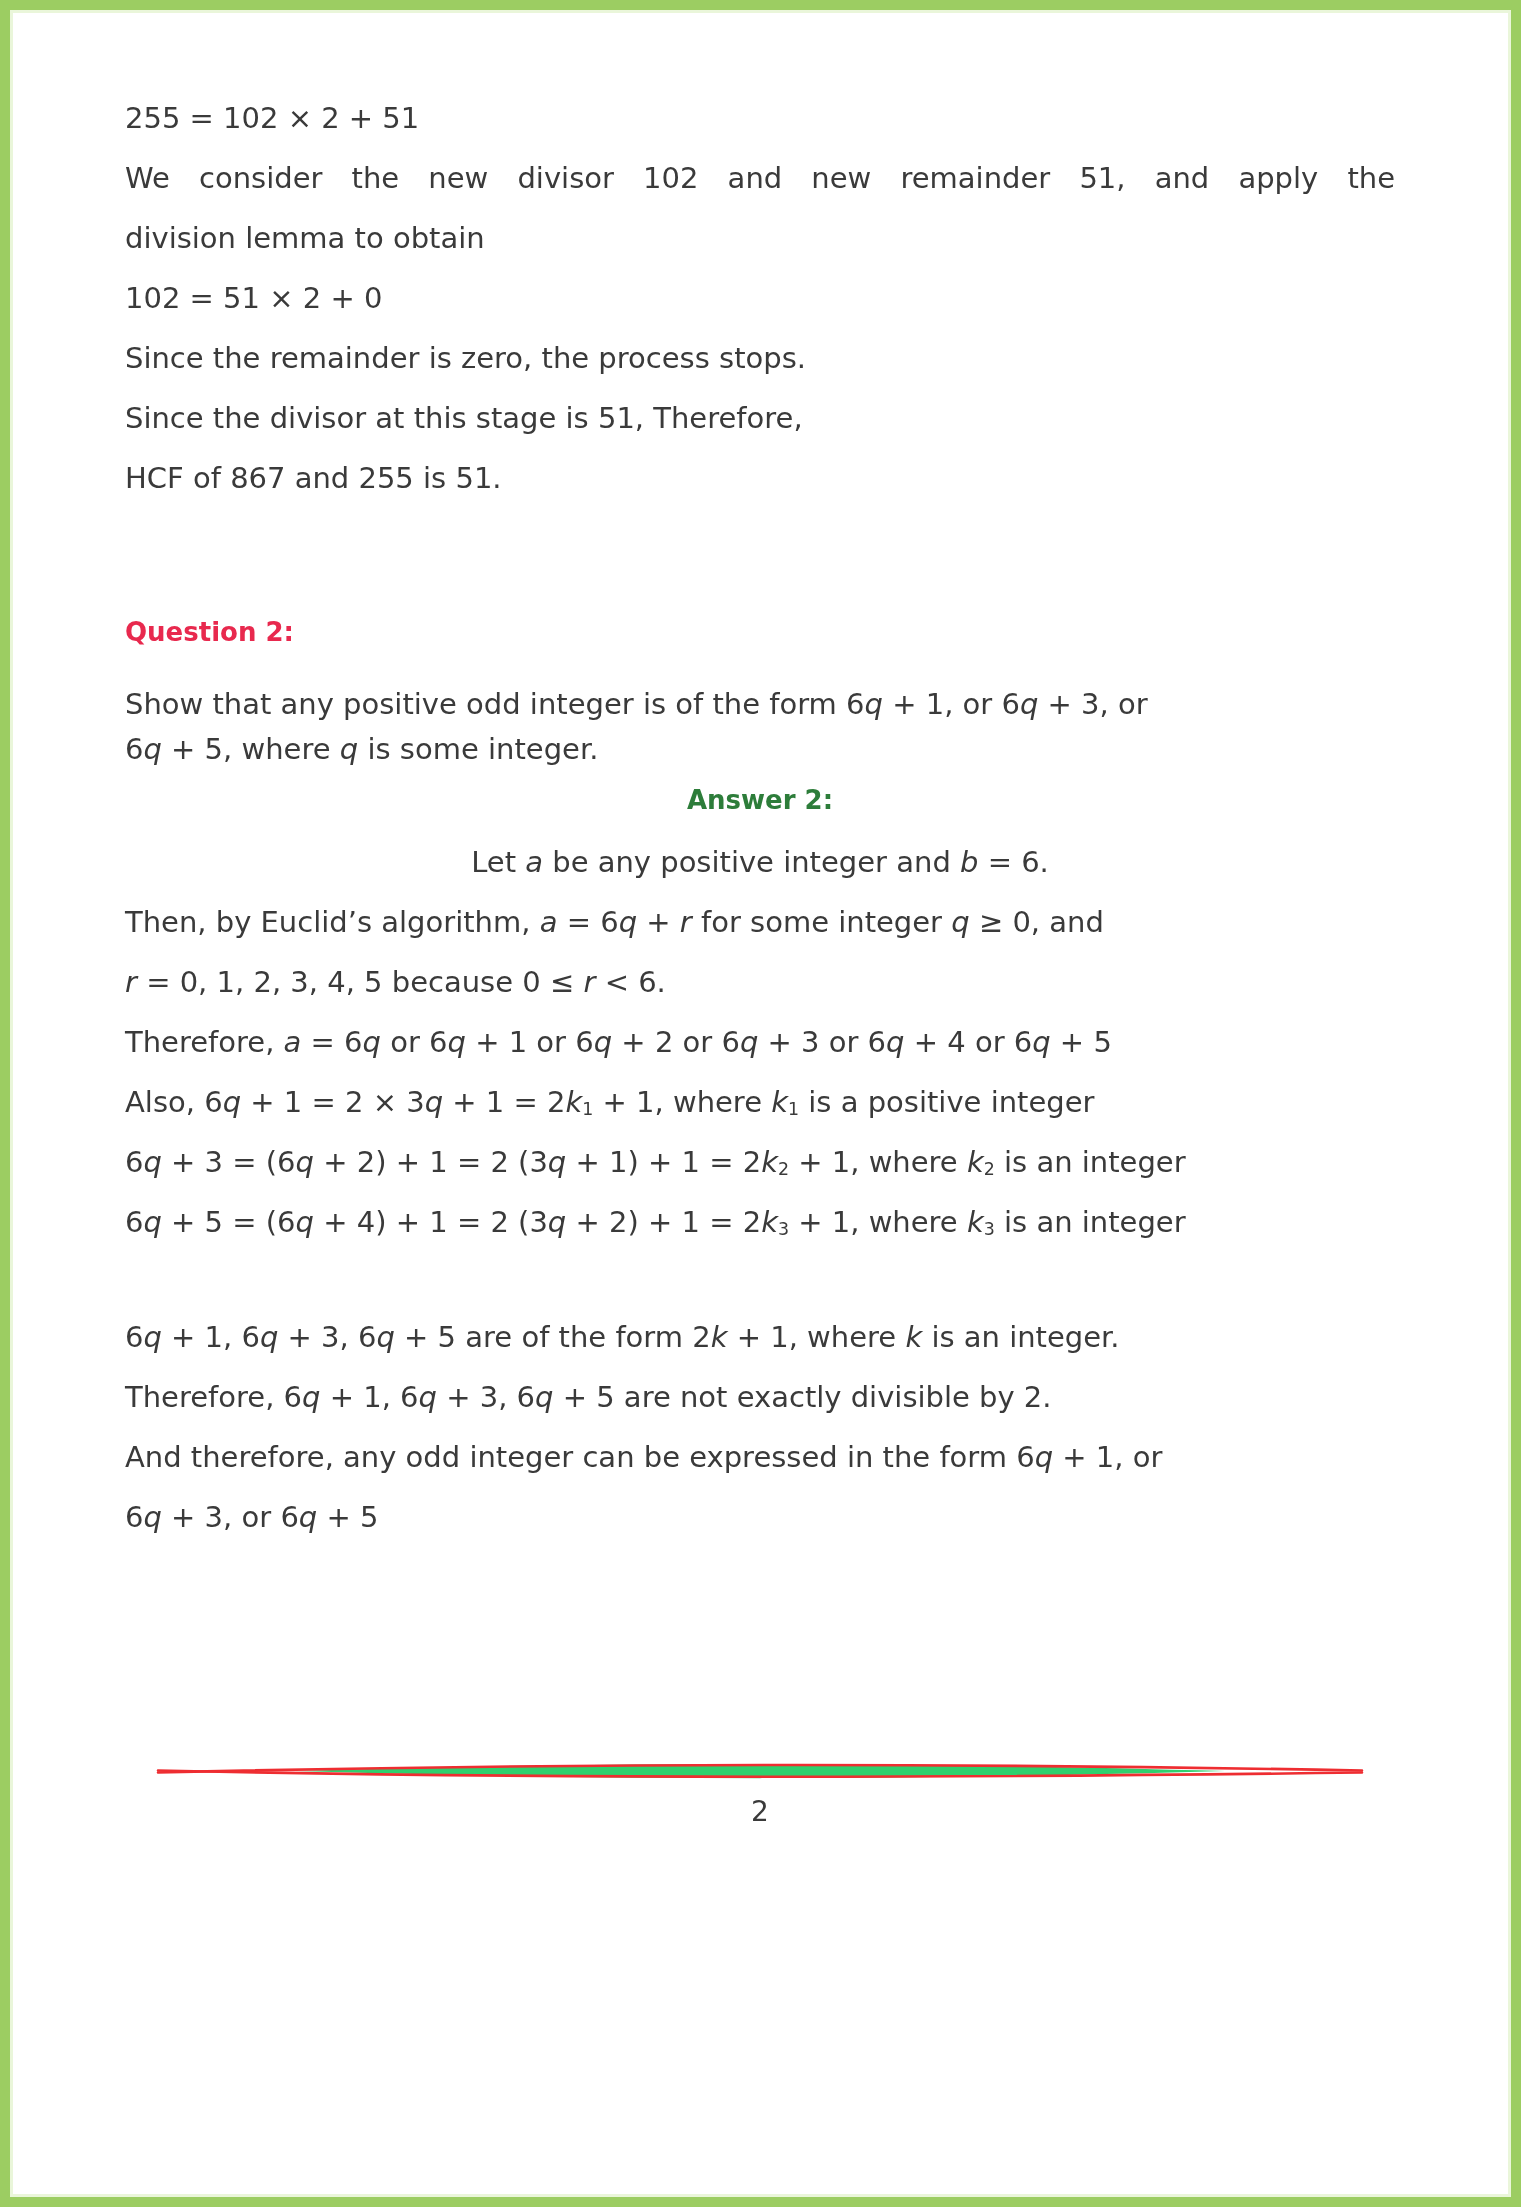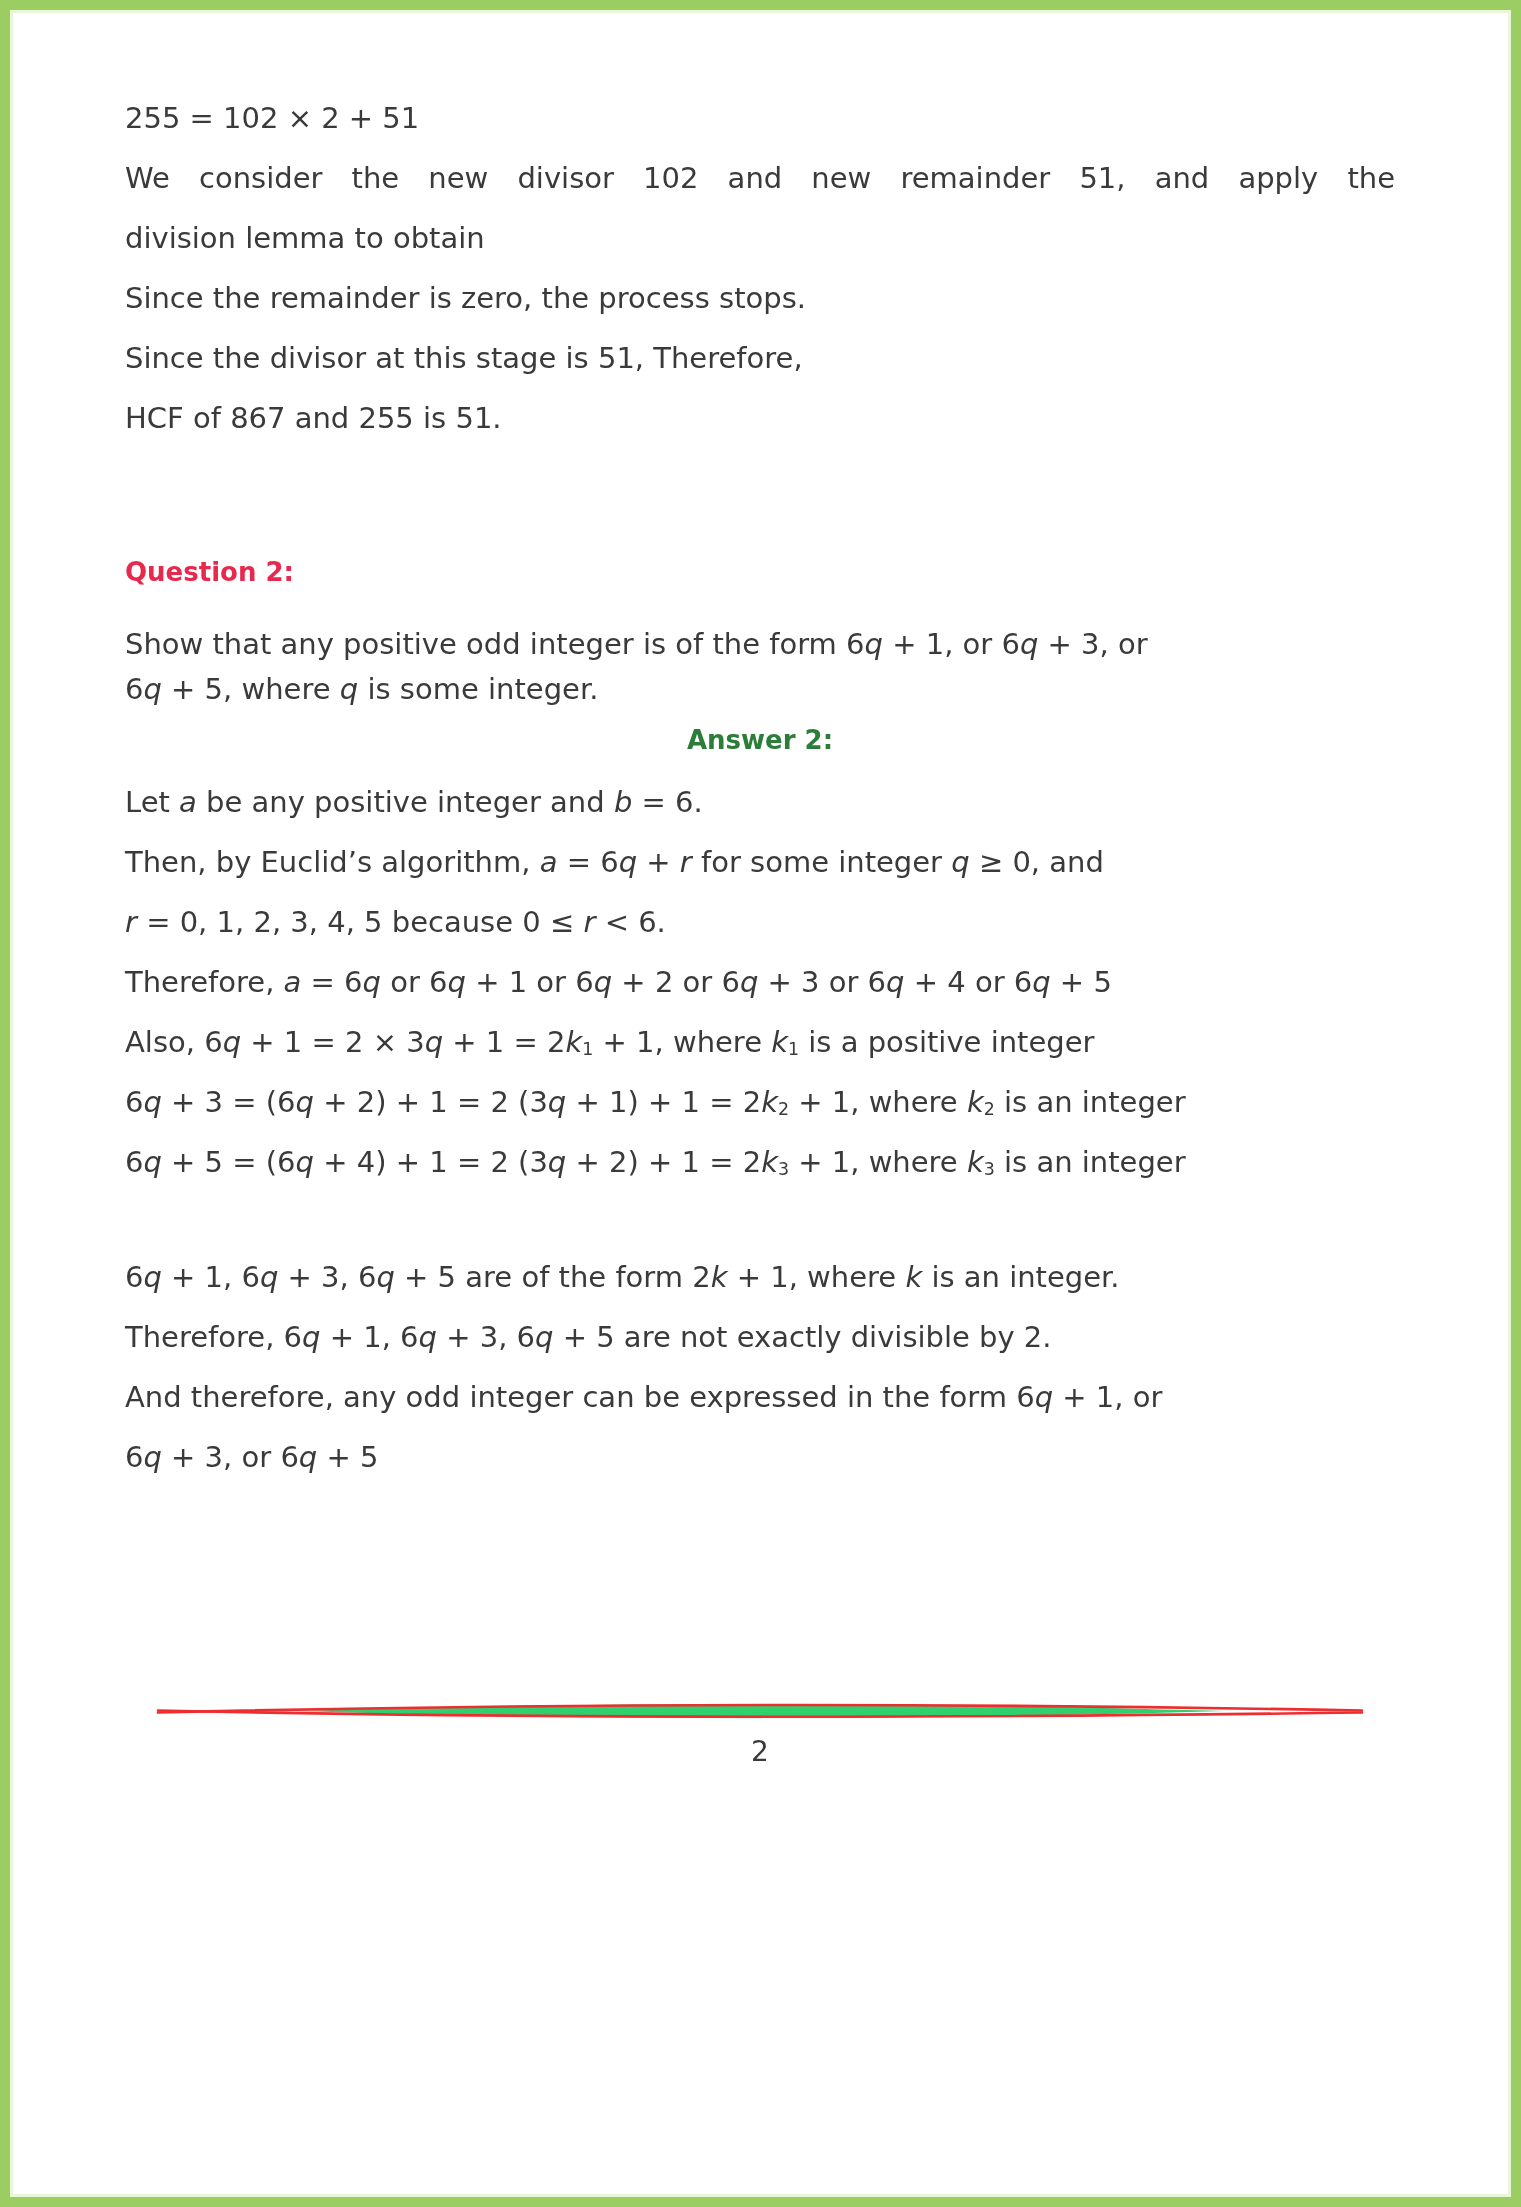--- a/index.html
+++ b/index.html
@@ -53,21 +53,21 @@
     color: var(--a-green);
     text-align: center;
   }
   .stretch {
     text-align: justify;
     text-align-last: justify;
   }
   .sp-xl  { margin-top: 100px; }
   .sp-md  { margin-top: 55px; }
   .sp-sm  { margin-top: 26px; }
-  .sp-xs  { margin-top: 8px; }
+  .sp-xs  { margin-top: 8px; text-align: center; }
   .sp-xxs { margin-top: 4px; }
   i { font-style: italic; }
   sub {
     font-size: 0.6em;
     line-height: 0;
     vertical-align: baseline;
     position: relative;
     top: 0.18em;
     font-style: normal;
   }
@@ -93,20 +93,21 @@
 </head>
 <body>
 
 <div class="page-frame"></div>
 
 <main>
   <div id="blocks">
       <div class="line"><span>255 = 102 × 2 + 51</span></div>
       <div class="line stretch"><span>We consider the new divisor 102 and new remainder 51, and apply the</span></div>
       <div class="line"><span>division lemma to obtain</span></div>
+      <div class="line"><span>102 = 51 × 2 + 0</span></div>
       <div class="line"><span>Since the remainder is zero, the process stops.</span></div>
       <div class="line"><span>Since the divisor at this stage is 51, Therefore,</span></div>
       <div class="line"><span>HCF of 867 and 255 is 51.</span></div>
       <div class="q-heading sp-xl"><span>Question 2:</span></div>
       <div class="q-text sp-sm"><span>Show that any positive odd integer is of the form 6</span><i>q</i><span> + 1, or 6</span><i>q</i><span> + 3, or</span></div>
       <div class="q-text"><span>6</span><i>q</i><span> + 5, where </span><i>q</i><span> is some integer.</span></div>
       <div class="a-heading sp-xxs"><span>Answer 2:</span></div>
       <div class="line sp-xs"><span>Let </span><i>a</i><span> be any positive integer and </span><i>b</i><span> = 6.</span></div>
       <div class="line"><span>Then, by Euclid’s algorithm, </span><i>a</i><span> = 6</span><i>q</i><span> + </span><i>r</i><span> for some integer </span><i>q</i><span> ≥ 0, and</span></div>
       <div class="line"><i>r</i><span> = 0, 1, 2, 3, 4, 5 because 0 ≤ </span><i>r</i><span> &lt; 6.</span></div>

